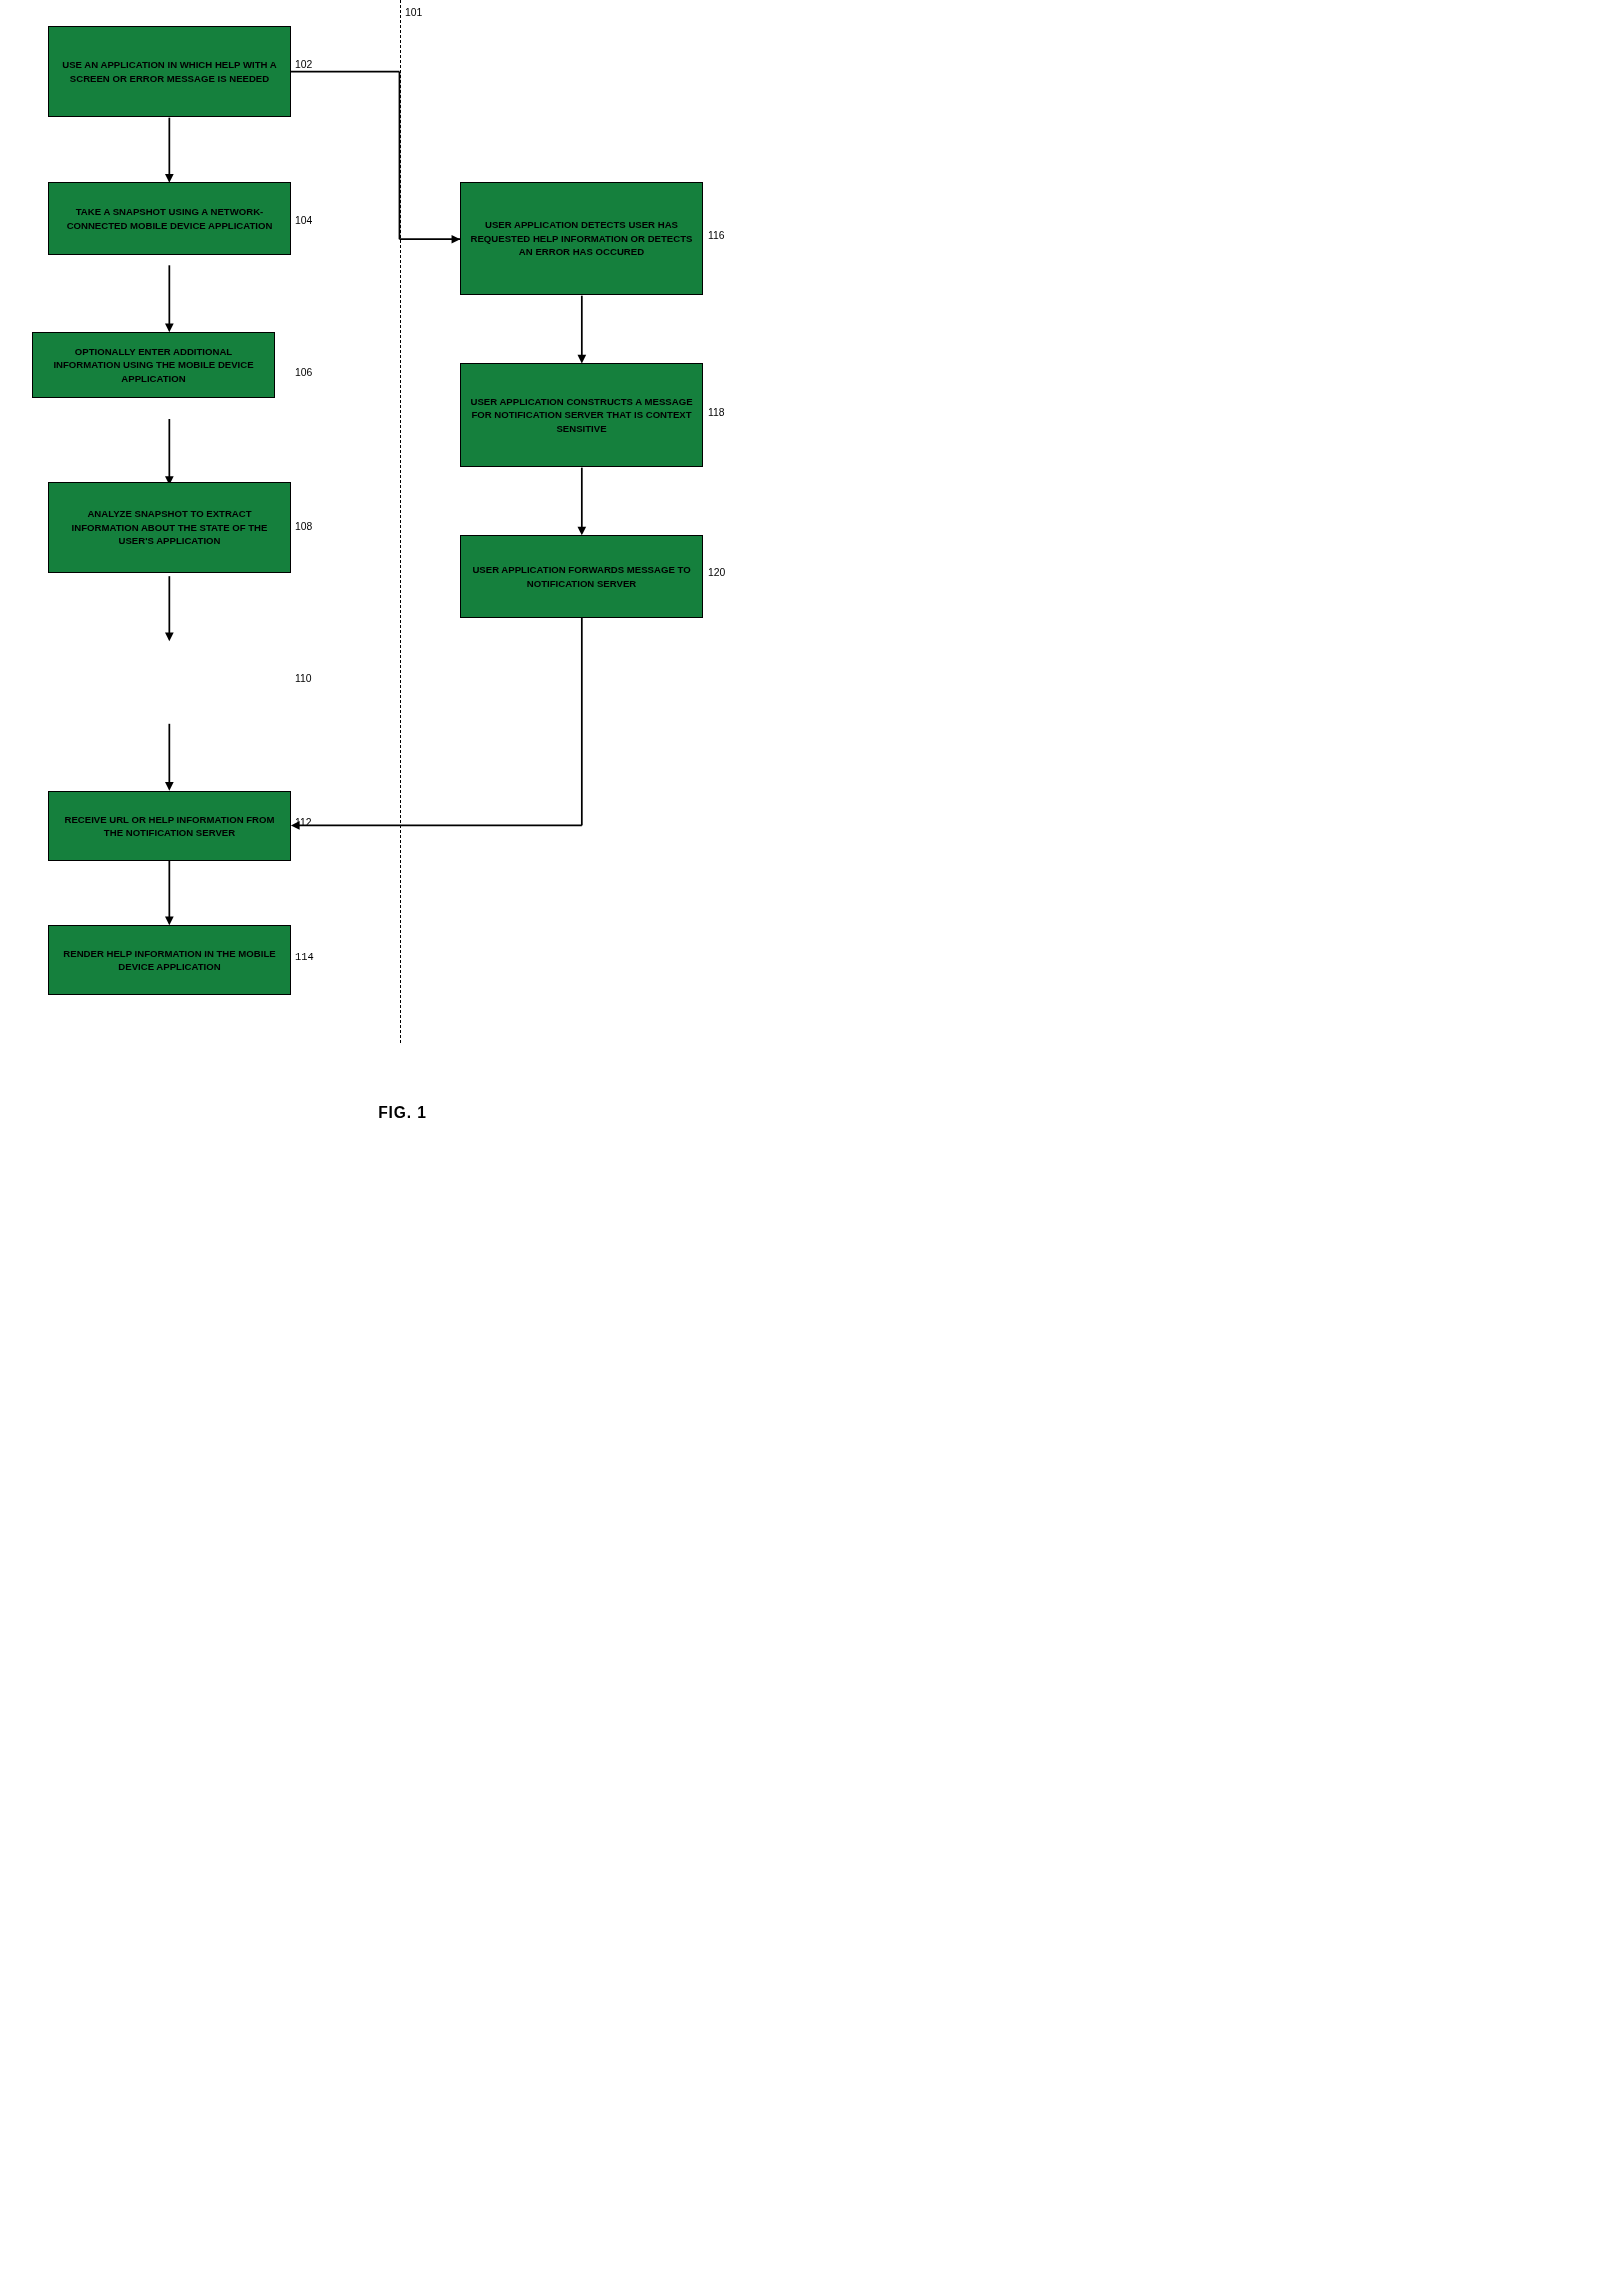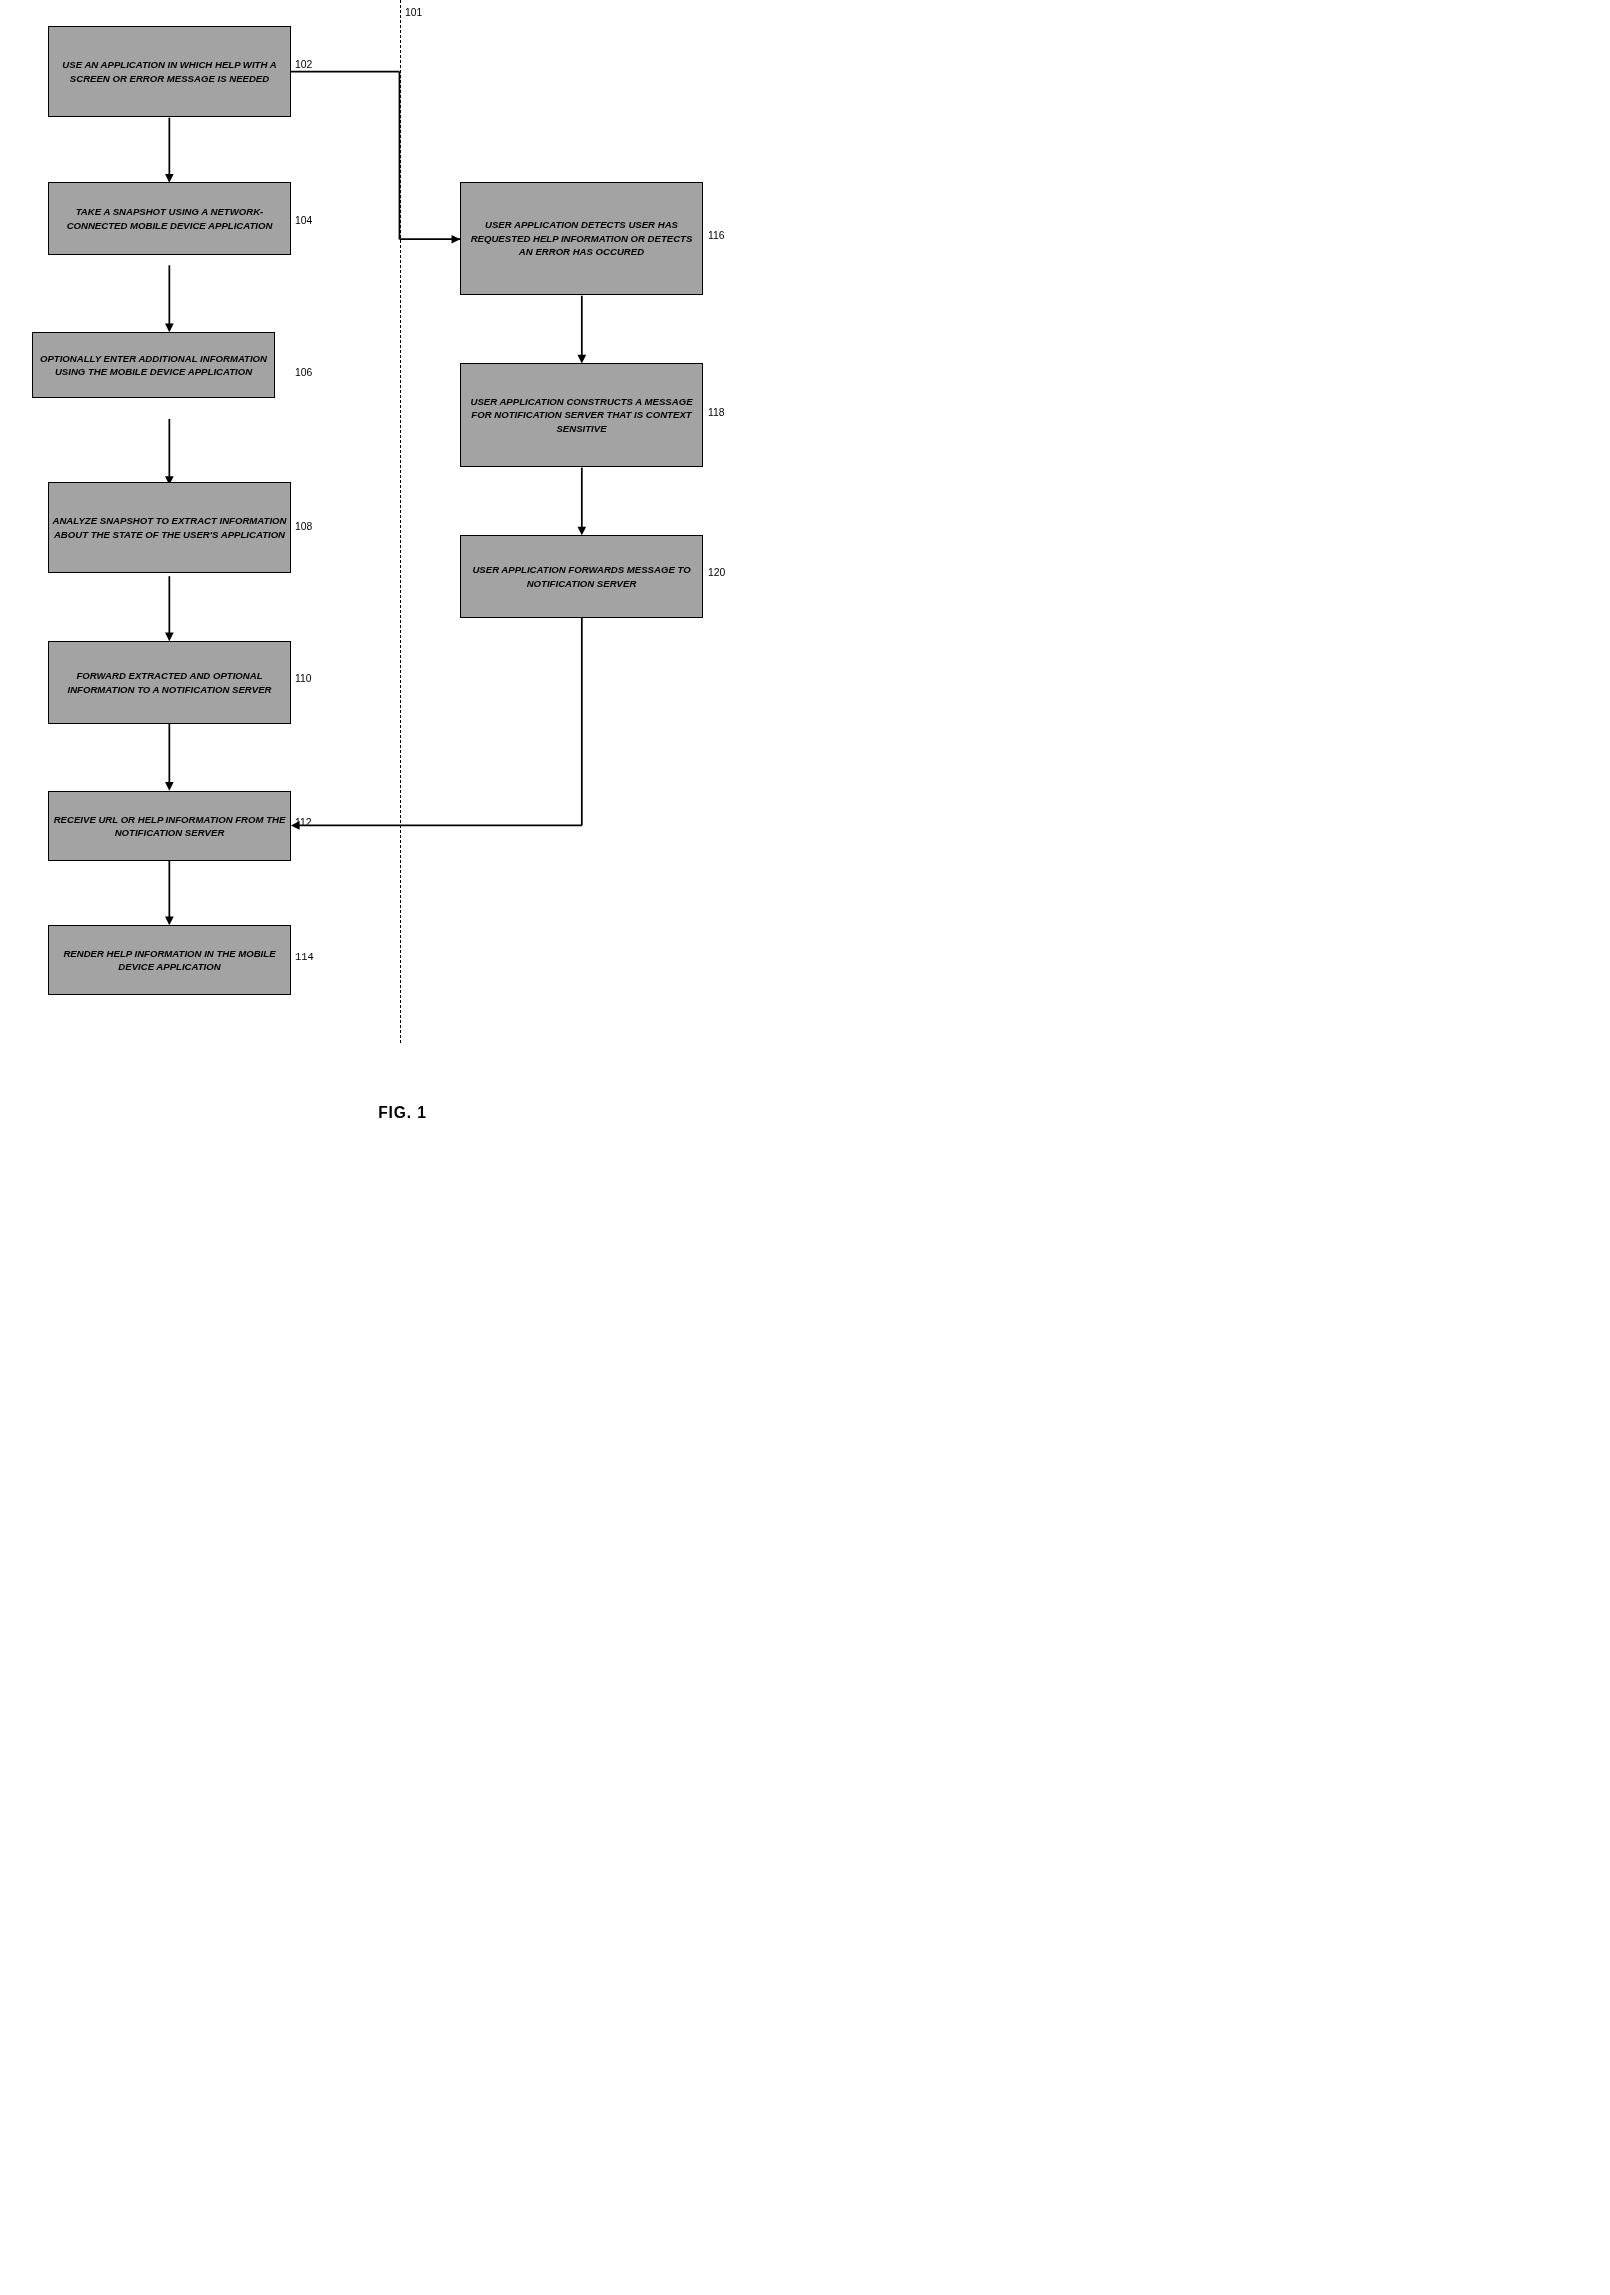--- a/index.html
+++ b/index.html
@@ -12,30 +12,29 @@
       overflow: hidden;
     }
     .diagram-container {
       position: relative;
       width: 805px;
       height: 1148px;
     }
     .flow-box {
       position: absolute;
       border: 1.7px solid #000;
-      background: #a3a3a3;
+      background: #15803d;
       display: flex;
       align-items: center;
       justify-content: center;
       text-align: center;
       font-size: 9.6px;
       font-weight: bold;
       line-height: 1.4;
-      padding: 7px 2px;
-      font-style: italic;
+      padding: 7px 9px;
     }
     .label {
       position: absolute;
       font-size: 10.4px;
       font-weight: normal;
     }
     
     .divider {
       position: absolute;
       top: 0;
@@ -121,23 +120,20 @@
   <div class="flow-box" style="left:32px; top:332px; width:243px; height:66px;">
     <span>OPTIONALLY ENTER ADDITIONAL INFORMATION USING THE MOBILE DEVICE APPLICATION</span>
   </div>
   <div class="label" style="left:295px; top:367px;">106</div>
 
   <div class="flow-box" style="left:48px; top:482px; width:243px; height:91px;justify-content:flex-end;">
     <span>ANALYZE SNAPSHOT TO EXTRACT INFORMATION ABOUT THE STATE OF THE USER'S APPLICATION</span>
   </div>
   <div class="label" style="left:295px; top:521px;">108</div>
 
-  <div class="flow-box" style="left:48px; top:641px; width:243px; height:83px;">
-    <span>FORWARD EXTRACTED AND OPTIONAL INFORMATION TO A NOTIFICATION SERVER</span>
-  </div>
   <div class="label" style="left:295px; top:673px;">110</div>
 
   <div class="flow-box" style="left:48px; top:791px; width:243px; height:70px;">
     <span>RECEIVE URL OR HELP INFORMATION FROM THE NOTIFICATION SERVER</span>
   </div>
   <div class="label" style="left:295px; top:817px;">112</div>
 
   <div class="flow-box" style="left:48px; top:925px; width:243px; height:70px;">
     <span>RENDER HELP INFORMATION IN THE MOBILE DEVICE APPLICATION</span>
   </div>

